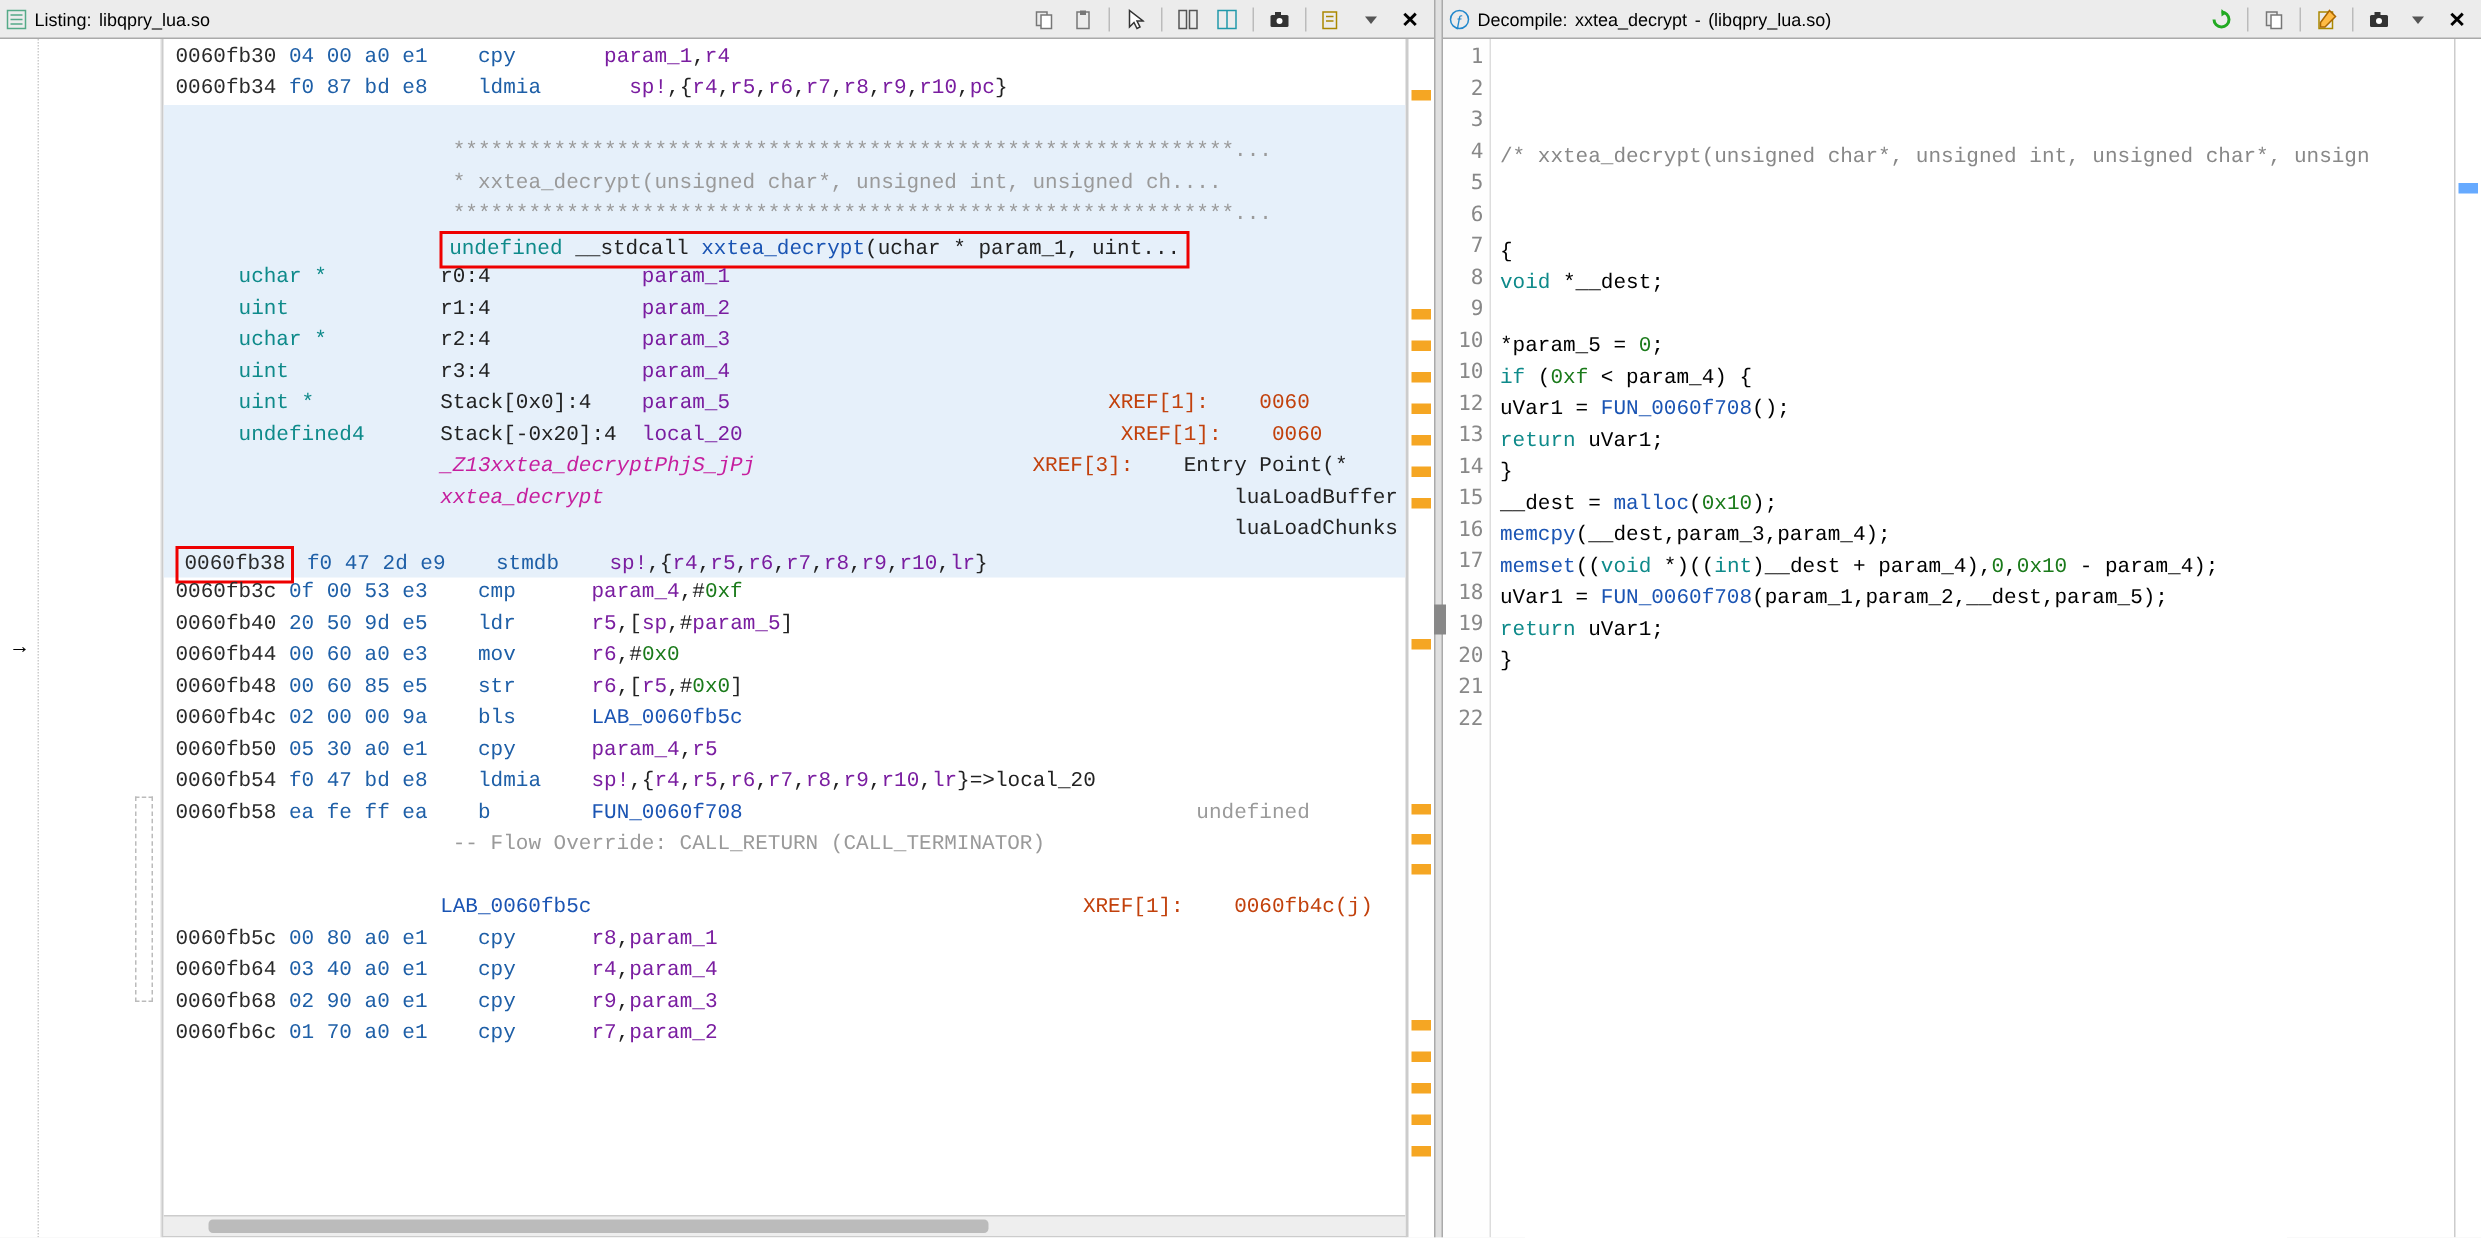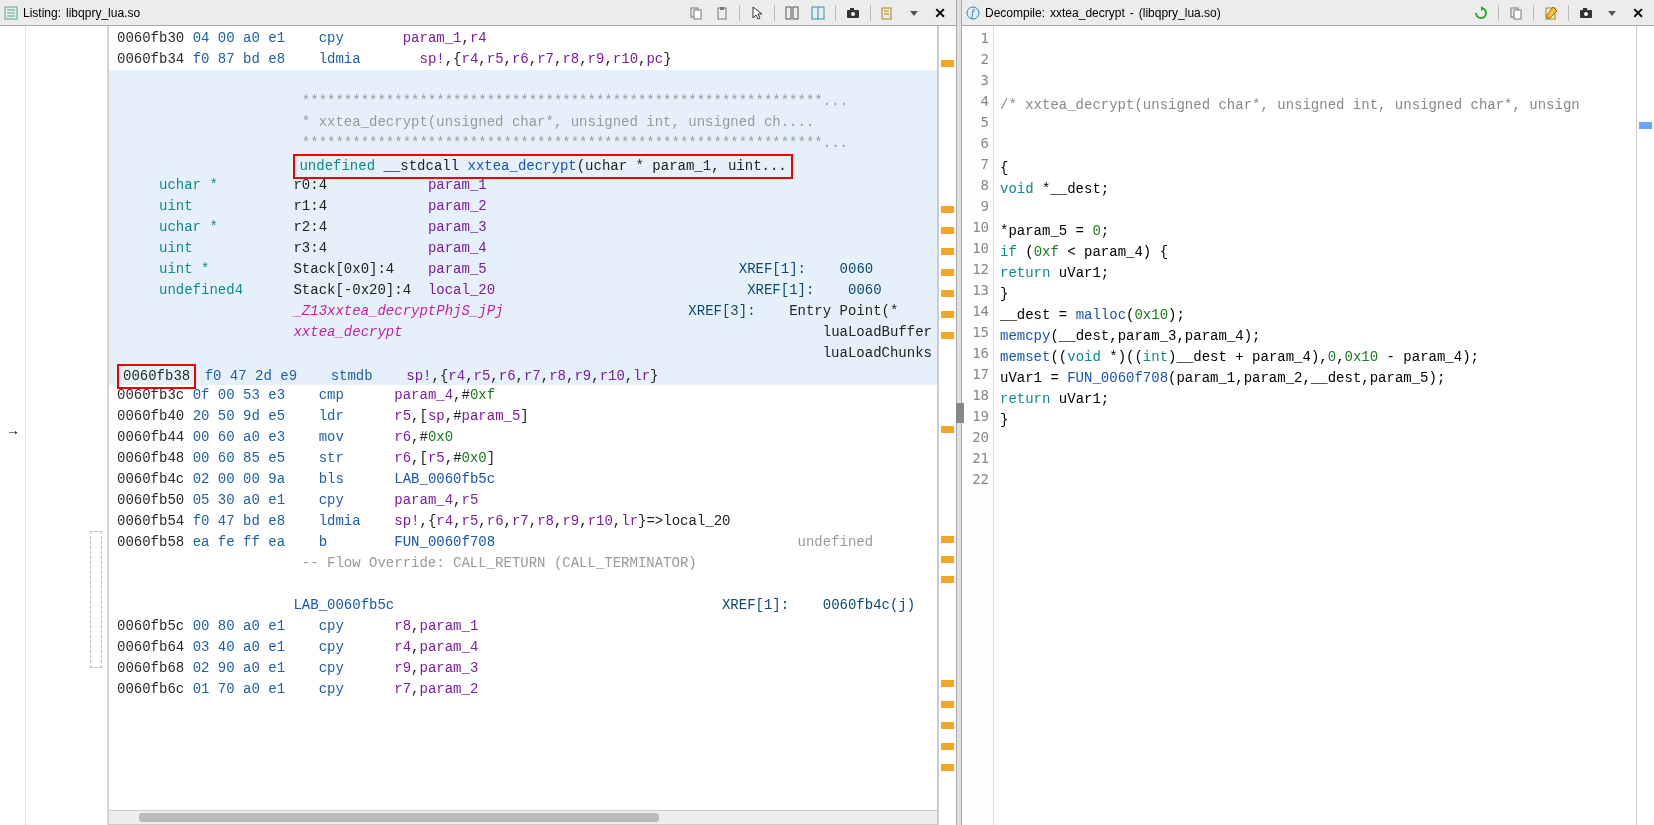--- a/index.html
+++ b/index.html
@@ -120,21 +120,21 @@
 .hl-block { background: #e6f0fa; margin: 0 -8px; padding: 0 8px; }
 .addr { color: #2a2a2a; }
 .bytes { color: #1e5fa7; }
 .mnem { color: #1e5fa7; }
 .reg { color: #7a1da0; }
 .type-kw { color: #0e8a8a; }
 .funcname { color: #1a54b3; }
 .param { color: #7a1da0; }
 .literal { color: #1a7a1a; }
 .comment { color: #9a9a9a; }
-.xref { color: #0c4a6e; }
+.xref { color: #c2410c; }
 .magenta { color: #c61e9e; font-style: italic; }
 .label-blue { color: #1a54b3; }
 .black { color: #222; }
 .red-box { border: 2px solid #e00; padding: 0 4px; display: inline-block; }
 .yellow-hl { background: #ffe88a; }
 
 
 .ovruler {
   width: 18px;
   background: #fff;
@@ -433,20 +433,21 @@
     <div class="decompile-code" id="dec-code">
         <div>&nbsp;</div>
         <div><span class="dk-comment">/* xxtea_decrypt(unsigned char*, unsigned int, unsigned char*, unsign</span></div>
         <div>&nbsp;</div>
         <div>&nbsp;</div>
         <div>{</div>
         <div>  <span class="dk-type">void</span> *__dest;</div>
         <div>&nbsp;</div>
         <div>  *param_5 = <span class="dk-num">0</span>;</div>
         <div>  <span class="dk-type">if</span> (<span class="dk-num">0xf</span> &lt; param_4) {</div>
+        <div>    uVar1 = <span class="dk-call">FUN_0060f708</span>();</div>
         <div>    <span class="dk-type">return</span> uVar1;</div>
         <div>  }</div>
         <div>  __dest = <span class="dk-call">malloc</span>(<span class="dk-num">0x10</span>);</div>
         <div>  <span class="dk-call">memcpy</span>(__dest,param_3,param_4);</div>
         <div>  <span class="dk-call">memset</span>((<span class="dk-type">void</span> *)((<span class="dk-type">int</span>)__dest + param_4),<span class="dk-num">0</span>,<span class="dk-num">0x10</span> - param_4);</div>
         <div>  uVar1 = <span class="dk-call">FUN_0060f708</span>(param_1,param_2,__dest,param_5);</div>
         <div>  <span class="dk-type">return</span> uVar1;</div>
         <div>}</div>
         <div>&nbsp;</div>
       </div>

